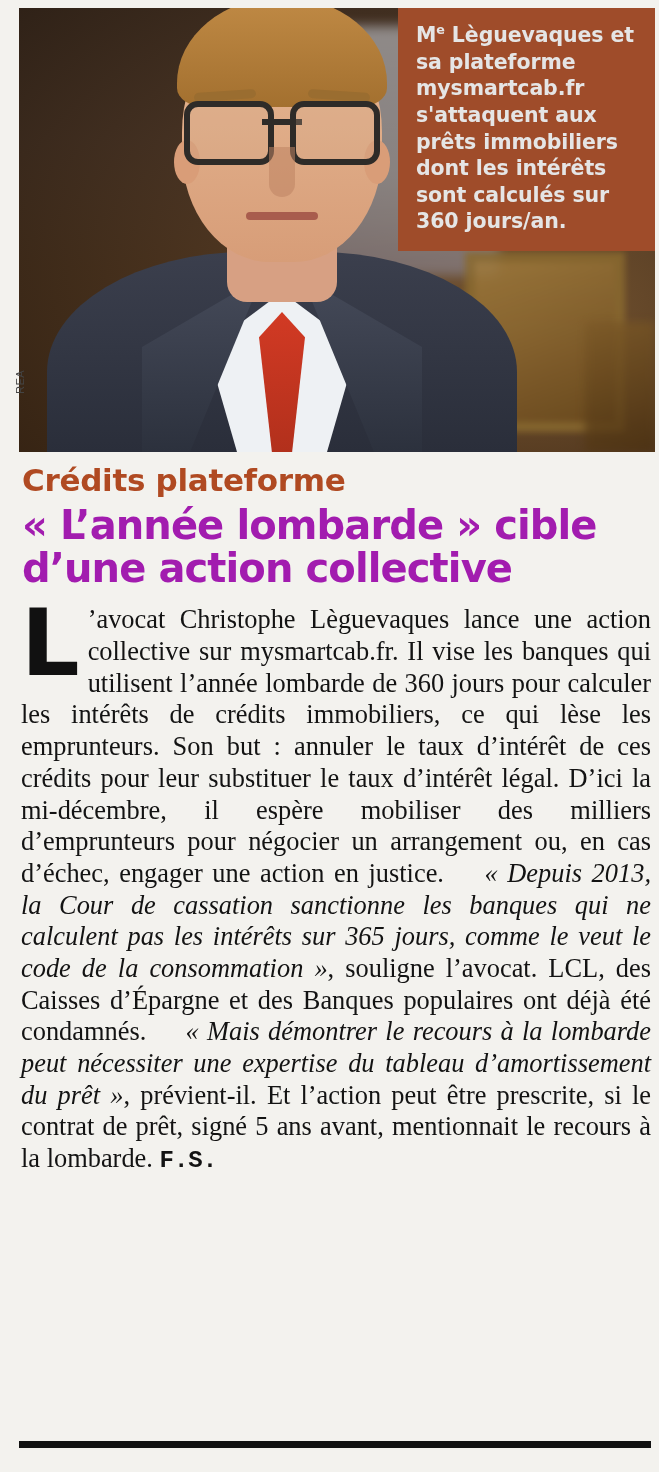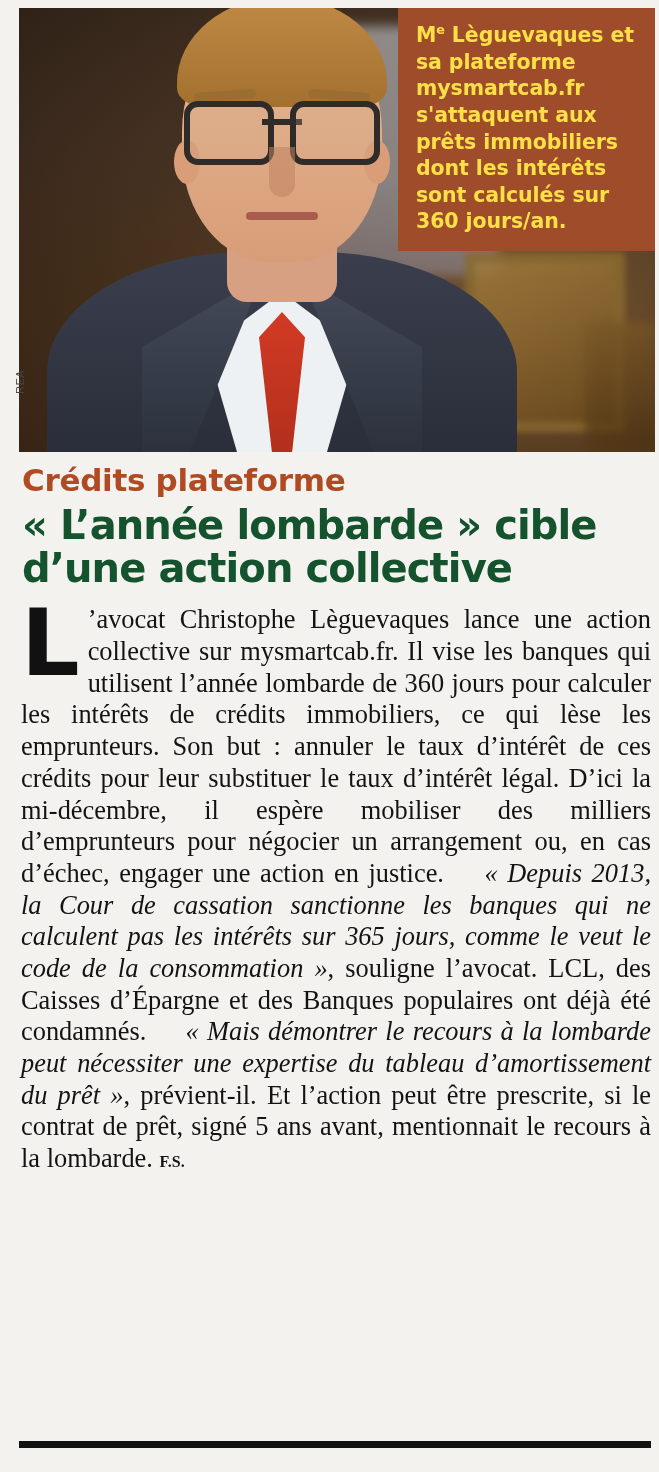--- a/index.html
+++ b/index.html
@@ -191,21 +191,21 @@
   }
 
   
   .caption-box {
     position: absolute;
     right: 0;
     top: 0;
     width: 257px;
     min-height: 243px;
     background: #9f4c2a;
-    color: #fde047;
+    color: #e5e5e5;
     box-sizing: border-box;
     padding: 14px 16px 12px 18px;
   }
   .caption-text {
     font-family: "DejaVu Sans", sans-serif;
     font-weight: bold;
     font-size: 20.5px;
     line-height: 1.30;
     letter-spacing: -0.1px;
   }
@@ -248,21 +248,21 @@
     font-size: 31px;
     color: #b04a22;
     letter-spacing: -0.3px;
     margin: 0 0 6px 3px;
   }
   .headline {
     font-family: "DejaVu Sans", sans-serif;
     font-weight: bold;
     font-size: 40px;
     line-height: 1.08;
-    color: #14532d;
+    color: #a21caf;
     letter-spacing: -0.9px;
     margin: 4px 0 14px 3px;
   }
 
   .body {
     position: relative;
     font-family: "Liberation Serif", serif;
     font-size: 26.4px;
     line-height: 1.20;
     color: #131313;
@@ -277,23 +277,23 @@
     font-weight: bold;
     font-size: 92px;
     line-height: 0.78;
     padding: 4px 8px 0 0;
     color: #111;
   }
   .body em {
     margin-left: 31px;
   }
   .sig {
-    font-family: Liberation Serif, serif;
-    font-weight: bold;
-    font-size: 16px;
+    font-family: Liberation Mono, monospace;
+    font-weight: bold;
+    font-size: 24px;
   }
   .rule {
     position: absolute;
     left: 19px;
     top: 1441px;
     width: 632px;
     height: 7px;
     background: #121212;
   }
 </style>

